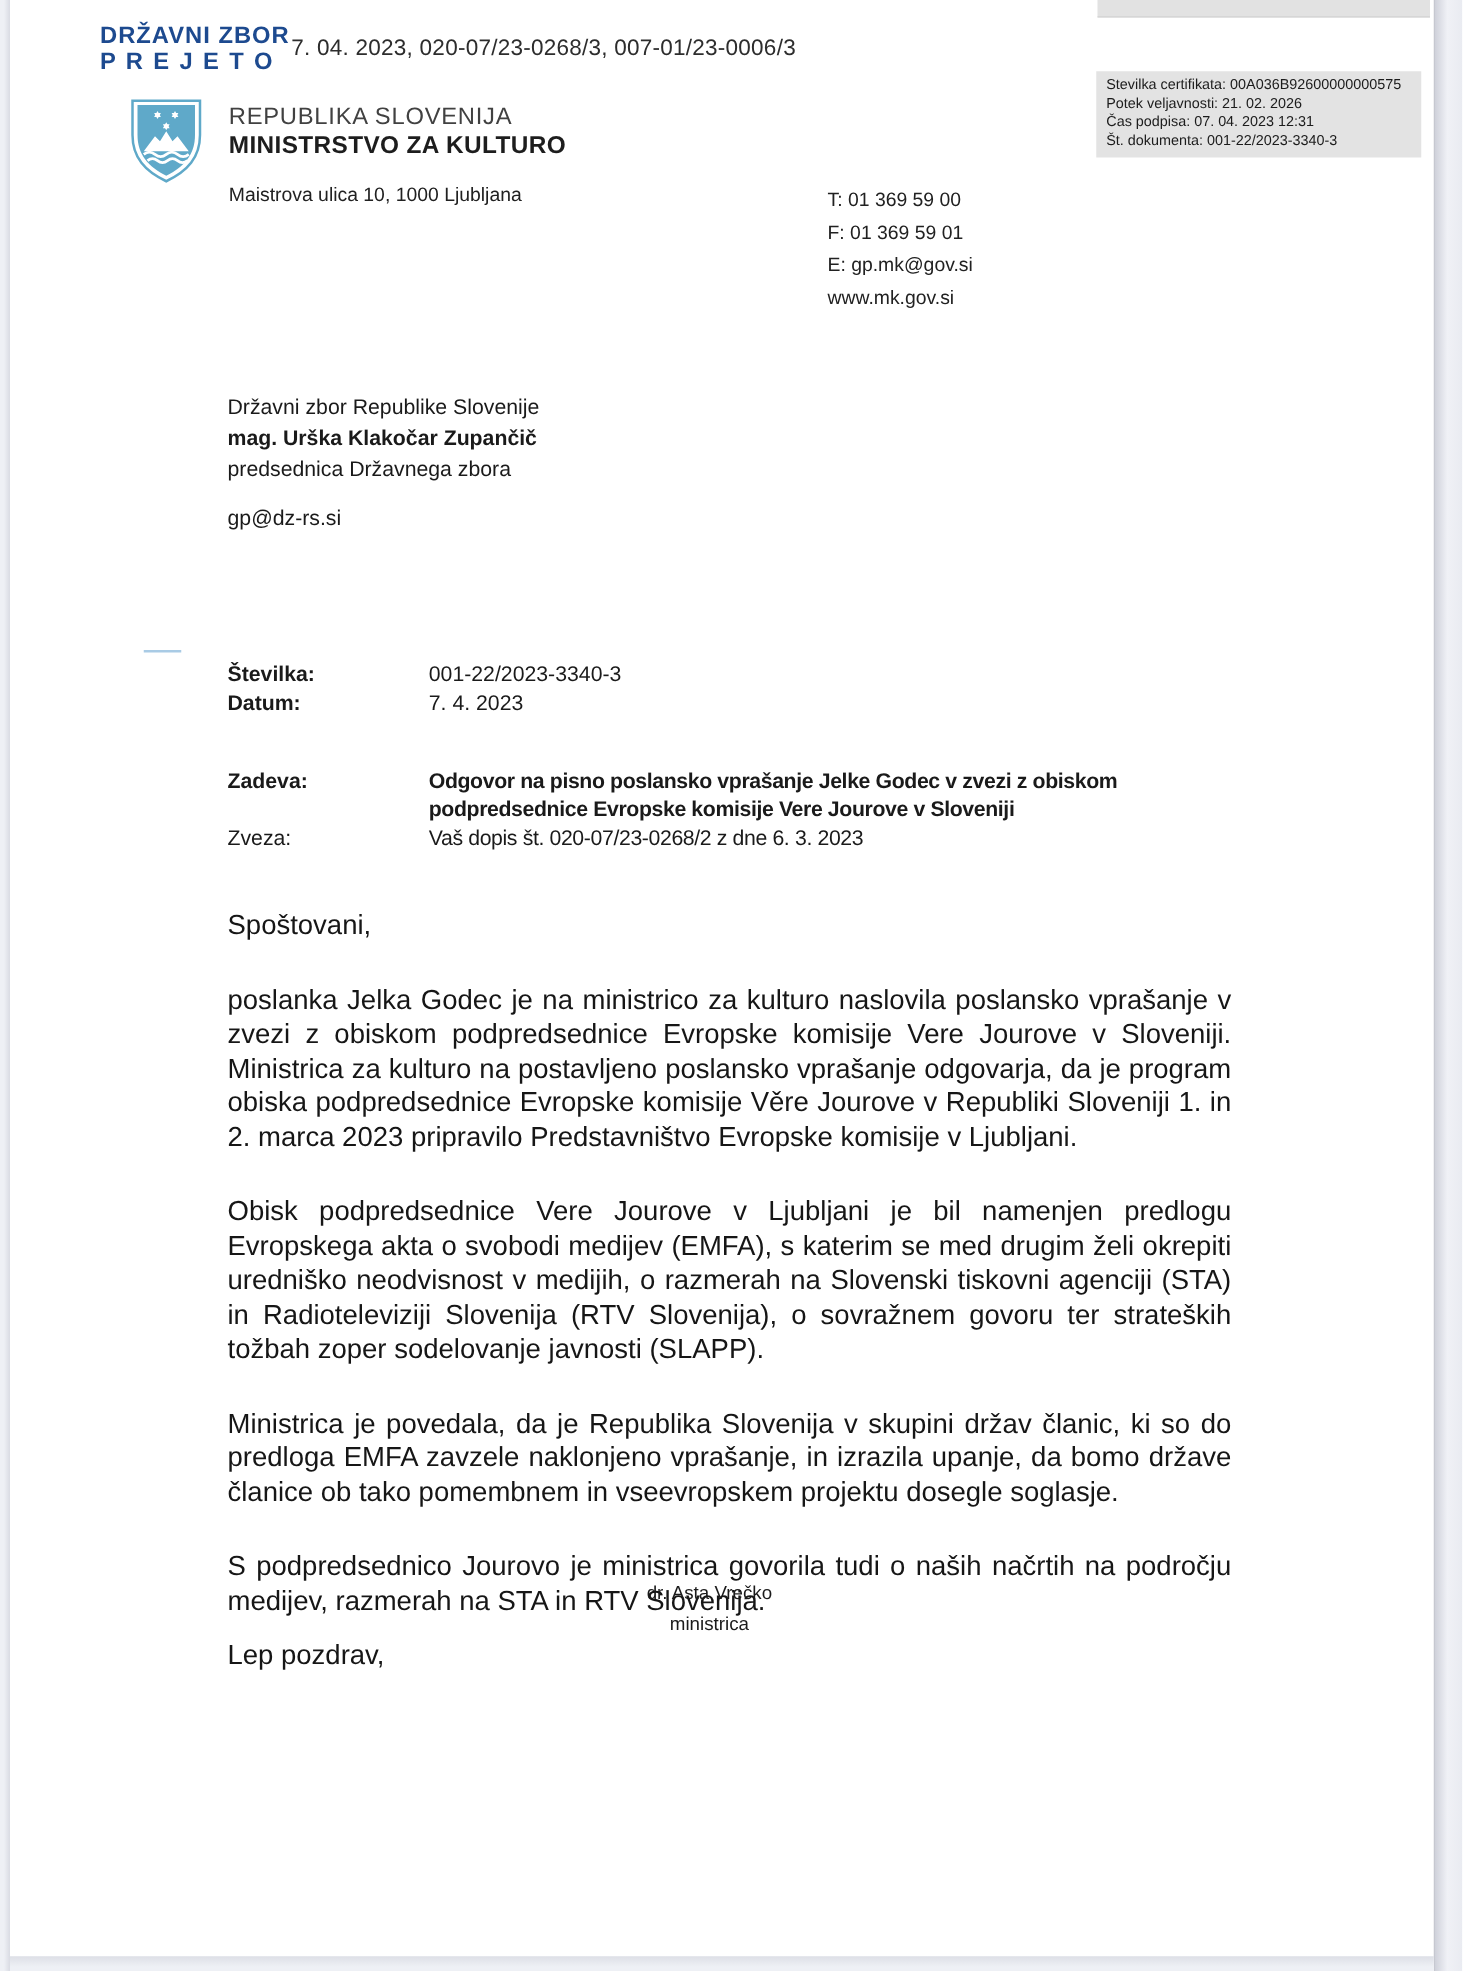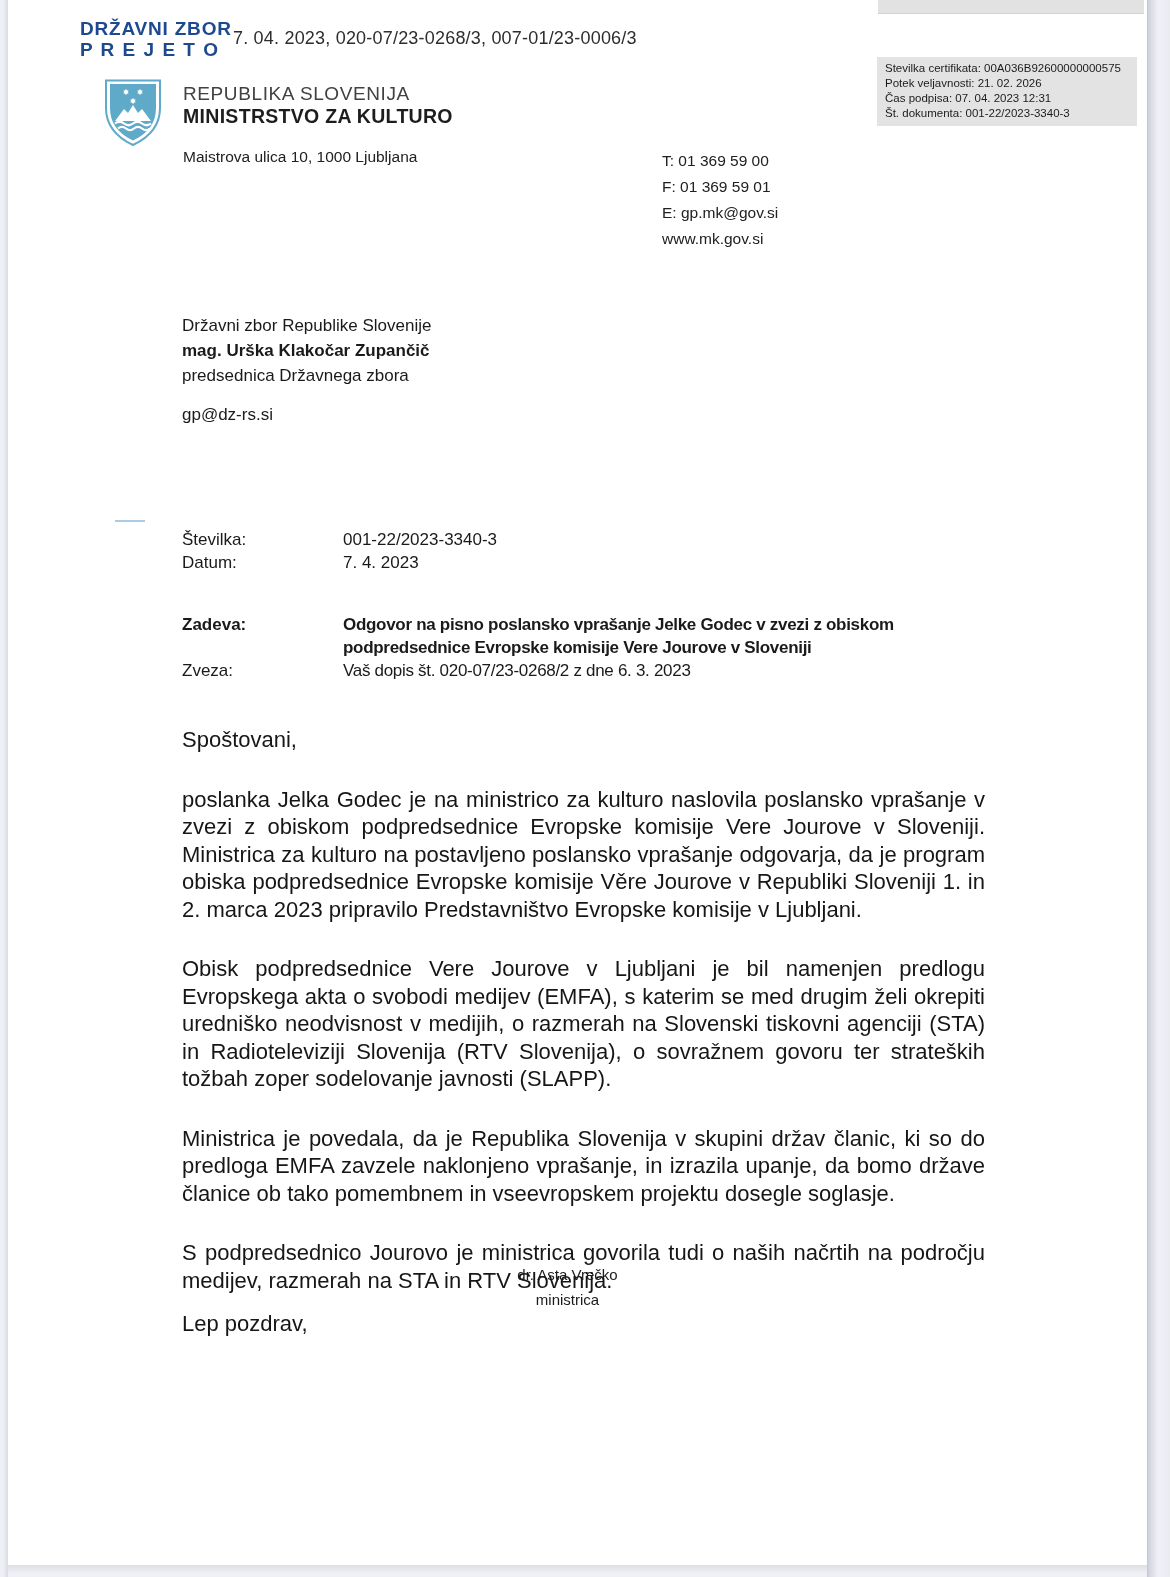--- a/index.html
+++ b/index.html
@@ -76,21 +76,21 @@
 
   
   .fold-mark {
     position: absolute; left: 115px; top: 520px; width: 30px; height: 2px;
     background: #a9cbe5;
   }
 
   
   .meta { position: absolute; left: 182px; top: 529px; font-size: 17px; line-height: 22.5px; }
   .meta .row { display: flex; }
-  .meta .lbl { width: 161px; flex: 0 0 161px; }
+  .meta .lbl { width: 161px; flex: 0 0 161px; font-weight: bold; }
 
   
   .subject { position: absolute; left: 182px; top: 613px; font-size: 17px; line-height: 23px; }
   .subject .row { display: flex; align-items: flex-start; }
   .subject .lbl { width: 161px; flex: 0 0 161px; }
   .subject .lbl.b { font-weight: bold; }
   .subject .val { width: 648px; letter-spacing: -0.3px; }
   .subject .val.b { font-weight: bold; }
 
   

